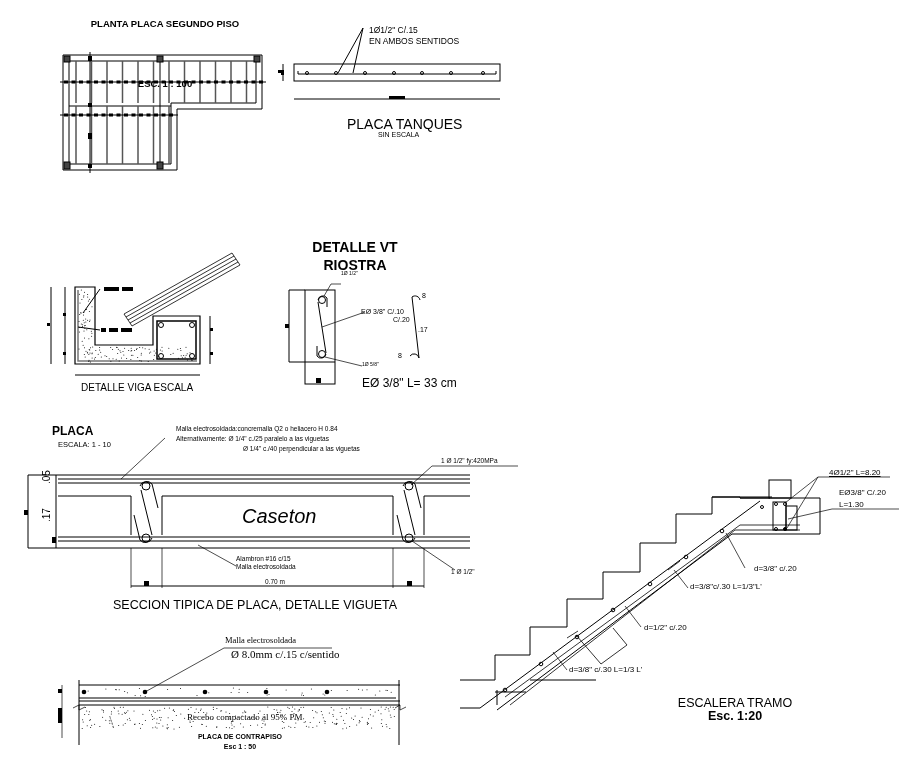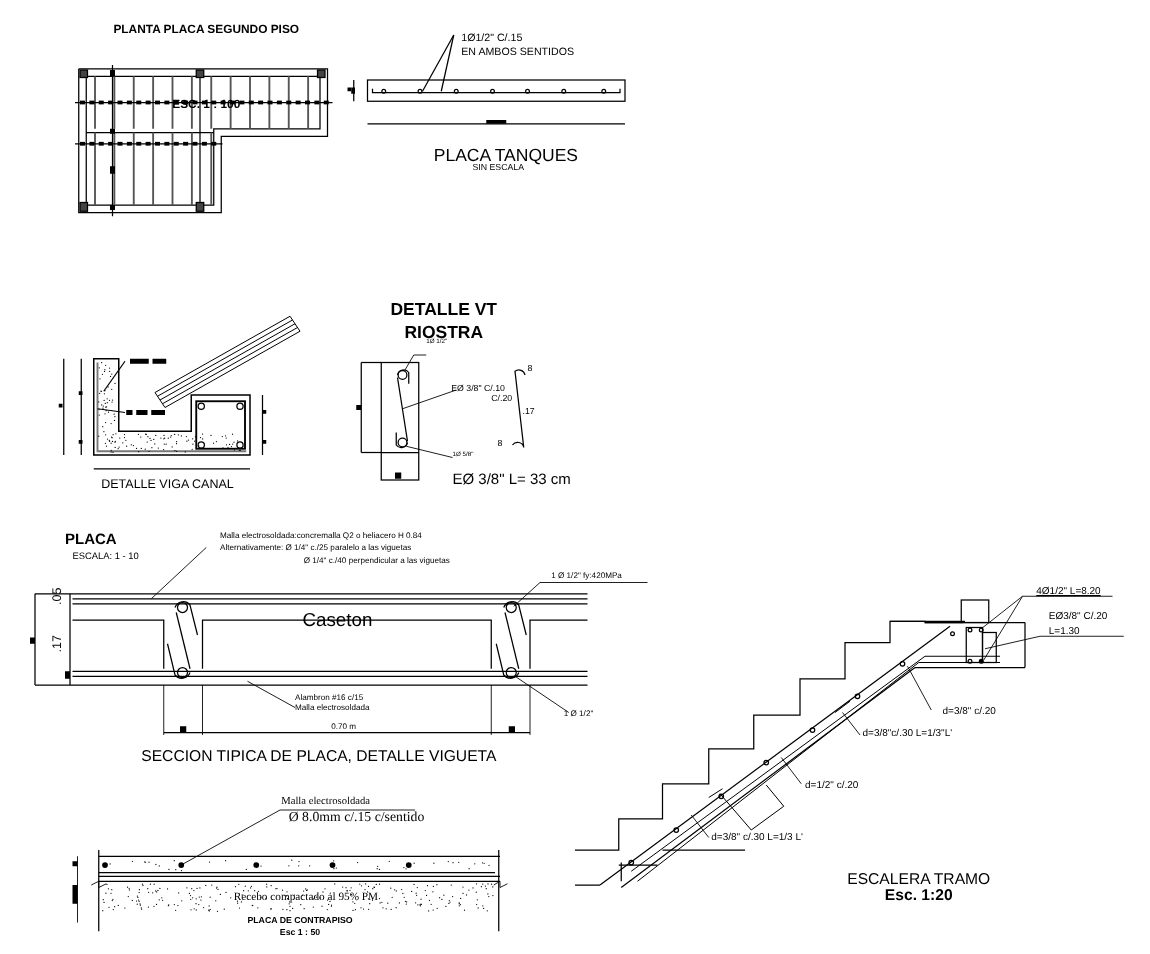--- a/index.html
+++ b/index.html
@@ -749,41 +749,41 @@
 </svg>
 
 <div class="t bold center" style="left:70px;top:19px;width:190px;font-size:9.5px;text-align:center;">PLANTA PLACA SEGUNDO PISO</div>
 <div class="t bold center" style="left:70px;top:31px;width:190px;font-size:9.5px;margin-top:48px;">ESC. 1 : 100</div>
 
 <div class="t" style="left:369px;top:26px;font-size:8.5px;">1Ø1/2" C/.15</div>
 <div class="t" style="left:369px;top:37px;font-size:8.5px;text-align:right;">EN AMBOS SENTIDOS</div>
 <div class="t" style="left:347px;top:117px;font-size:14px;">PLACA  TANQUES</div>
 <div class="t" style="left:378px;top:131px;font-size:7px;">SIN ESCALA</div>
 
-<div class="t" style="left:81px;top:383px;font-size:10px;">DETALLE  VIGA  CANAL</div>
+<div class="t" style="left:81px;top:383px;font-size:10px;">DETALLE  VIGA  ESCALA</div>
 
 <div class="t bold center" style="left:290px;top:240px;width:130px;font-size:14px;">DETALLE VT</div>
 <div class="t bold center" style="left:290px;top:258px;width:130px;font-size:14px;">RIOSTRA</div>
 <div class="t" style="left:341px;top:271px;font-size:5px;">1Ø 1/2"</div>
 <div class="t" style="left:361px;top:308px;font-size:7px;">EØ 3/8" C/.10</div>
 <div class="t" style="left:393px;top:316px;font-size:7px;">C/.20</div>
 <div class="t" style="left:362px;top:362px;font-size:5px;">1Ø 5/8"</div>
 <div class="t" style="left:422px;top:292px;font-size:7px;">8</div>
 <div class="t" style="left:398px;top:352px;font-size:7px;">8</div>
 <div class="t" style="left:418px;top:326px;font-size:7px;">.17</div>
 <div class="t" style="left:362px;top:377px;font-size:12px;">EØ 3/8" L= 33 cm</div>
 
 <div class="t bold" style="left:52px;top:425px;font-size:12px;">PLACA</div>
 <div class="t" style="left:58px;top:441px;font-size:7.5px;">ESCALA:  1 - 10</div>
 <div class="t" style="left:176px;top:426px;font-size:6.5px;">Malla electrosoldada:concremalla Q2 o heliacero H 0.84</div>
 <div class="t" style="left:176px;top:436px;font-size:6.5px;">Alternativamente: Ø 1/4" c./25 paralelo a las viguetas</div>
 <div class="t" style="left:243px;top:446px;font-size:6.5px;">Ø 1/4" c./40 perpendicular a las viguetas</div>
 <div class="t" style="left:441px;top:458px;font-size:6.5px;">1 Ø 1/2" fy:420MPa</div>
 <div class="t" style="left:451px;top:569px;font-size:6.5px;">1 Ø 1/2"</div>
-<div class="t" style="left:242px;top:489px;font-size:15px;">Caseton</div>
+<div class="t" style="left:242px;top:506px;font-size:20px;font-style:italic;">Caseton</div>
 <div class="t" style="left:236px;top:556px;font-size:6.5px;">Alambron #16 c/15</div>
 <div class="t" style="left:236px;top:564px;font-size:6.5px;">Malla electrosoldada</div>
 <div class="t" style="left:265px;top:579px;font-size:6.5px;">0.70 m</div>
 <div class="t" style="left:42px;top:484px;font-size:10px;transform:rotate(-90deg);transform-origin:left top;">.05</div>
 <div class="t" style="left:42px;top:522px;font-size:10px;transform:rotate(-90deg);transform-origin:left top;">.17</div>
 <div class="t" style="left:113px;top:599px;font-size:12.5px;">SECCION TIPICA DE PLACA, DETALLE VIGUETA</div>
 
 <div class="t serif" style="left:225px;top:636px;font-size:8.5px;">Malla electrosoldada</div>
 <div class="t serif" style="left:231px;top:649px;font-size:11px;">Ø 8.0mm c/.15 c/sentido</div>
 <div class="t serif" style="left:187px;top:713px;font-size:9px;">Recebo compactado al 95% PM</div>

